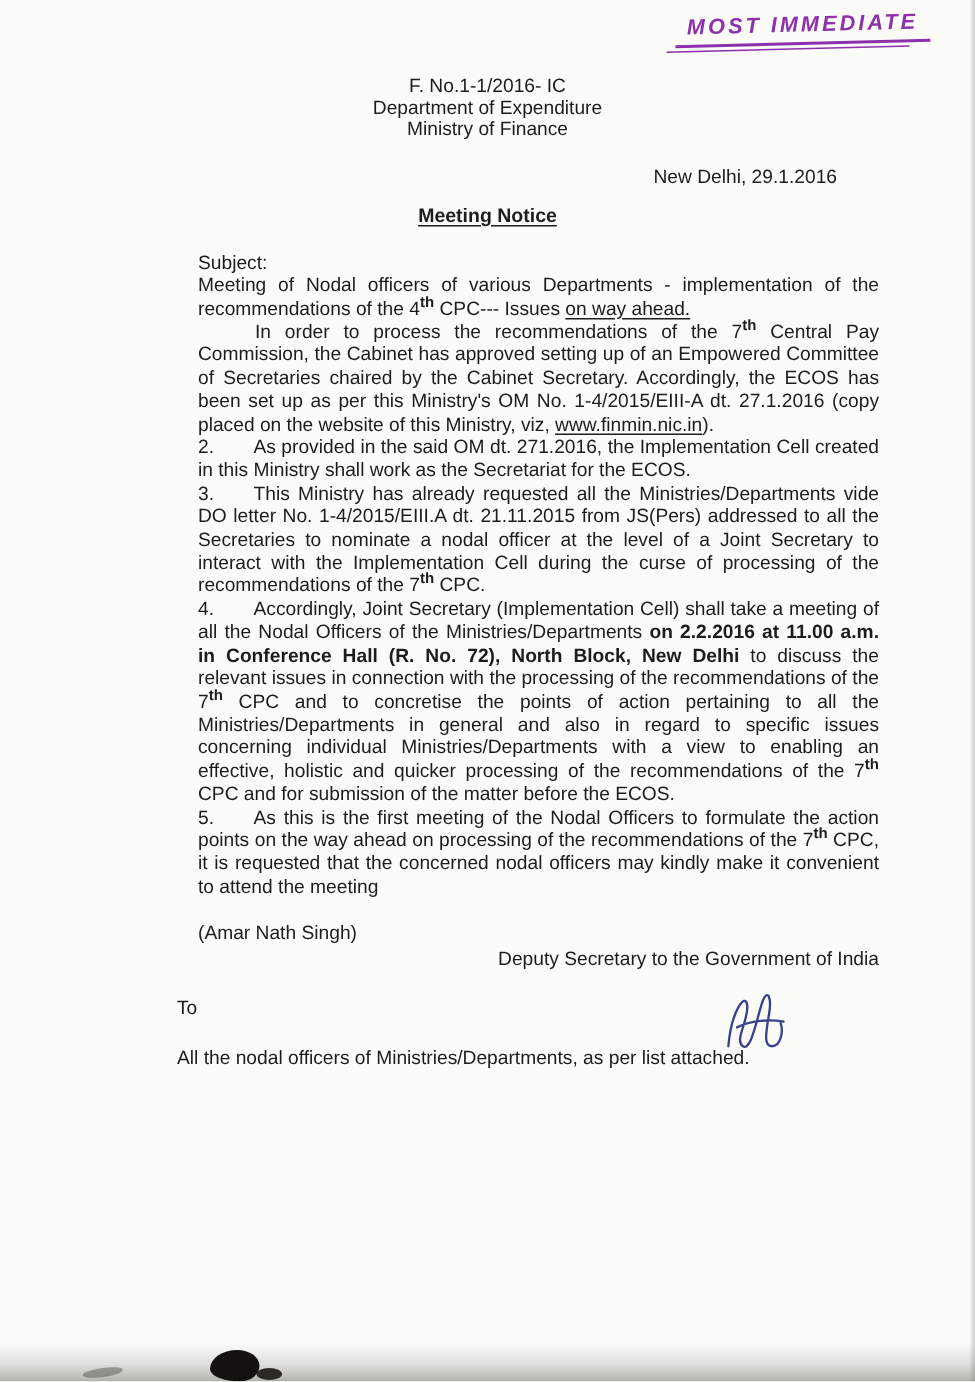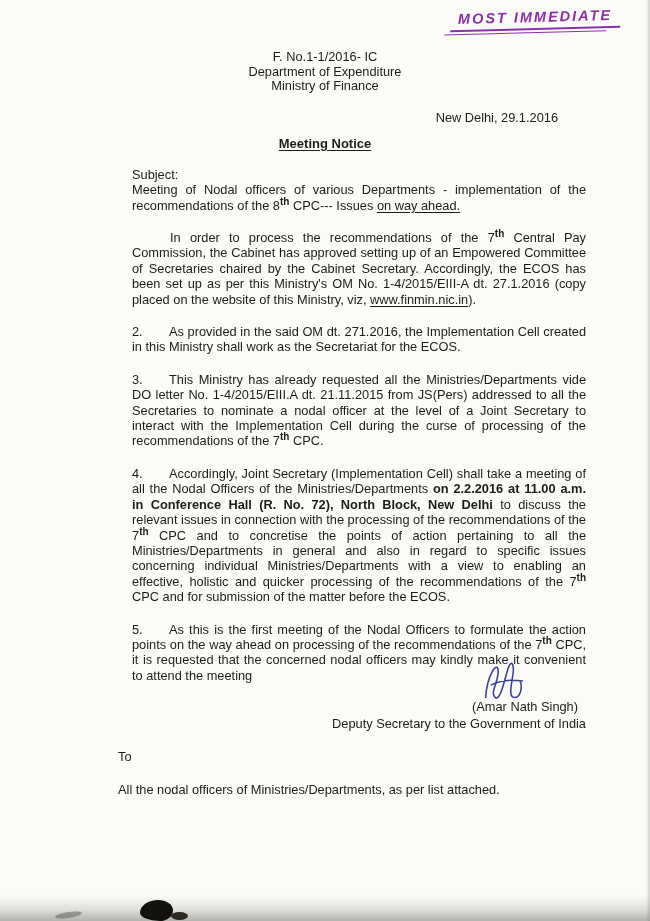--- a/index.html
+++ b/index.html
@@ -33,28 +33,28 @@
     text-align:center; margin-top:11px; font-weight:bold; font-size:13px;
   }
   .doc-title span { text-decoration:underline; text-underline-offset:2px; }
 
   .doc-body { margin:16px 64px 0 132px; line-height:15.4px; }
 
   .subject-row { display:flex;flex-direction:column; }
   .subject-label { width:75px; flex:none; }
   .subject-text { flex:1; text-align:justify; }
 
-  .para { text-align:justify; margin-top:17px; }
+  .para { text-align:justify; }
   .para.first { text-indent:38px; }
   .pnum { display:inline-block; width:37px; text-indent:0; }
 
   sup { font-size:10px; line-height:0; vertical-align:super;font-weight:bold; }
   u { text-underline-offset:2px; }
 
-  .sig-name { text-align:right; margin:16px 8px 0 0; }
+  .sig-name { margin:16px 8px 0 0; }
   .sig-desig { text-align:right; margin-top:1px; }
   .to-label { margin:18px 0 0 -14px; }
   .addressee { margin:18px 0 0 -14px; }
 
   .sig-scribble { position:absolute; right:116px; top:654px; }
 
   
   .scan-bottom {
     position:absolute; left:0; right:0; bottom:0; height:26px;
     background:linear-gradient(to bottom, rgba(0,0,0,0) 0%, rgba(125,125,118,0.22) 55%, rgba(92,92,85,0.45) 100%);
@@ -91,21 +91,21 @@
   </div>
 
   <div class="date-line">New Delhi, 29.1.2016</div>
 
   <div class="doc-title"><span>Meeting Notice</span></div>
 
   <div class="doc-body">
 
     <div class="subject-row">
       <div class="subject-label">Subject:</div>
-      <div class="subject-text"><span>Meeting of Nodal officers of various Departments - implementation of the recommendations of the 8</span><sup>th</sup><span> CPC--- Issues </span><u>on way ahead.</u></div>
+      <div class="subject-text"><span>Meeting of Nodal officers of various Departments - implementation of the recommendations of the 4</span><sup>th</sup><span> CPC--- Issues </span><u>on way ahead.</u></div>
     </div>
 
     <p class="para first"><span>In order to process the recommendations of the 7</span><sup>th</sup><span> Central Pay Commission, the Cabinet has approved setting up of an Empowered Committee of Secretaries chaired by the Cabinet Secretary. Accordingly, the ECOS has been set up as per this Ministry's OM No. 1-4/2015/EIII-A dt. 27.1.2016 (copy placed on the website of this Ministry, viz, </span><u>www.finmin.nic.in</u><span>).</span></p>
 
     <p class="para"><span class="pnum">2.</span><span>As provided in the said OM dt. 271.2016, the Implementation Cell created in this Ministry shall work as the Secretariat for the ECOS.</span></p>
 
     <p class="para"><span class="pnum">3.</span><span>This Ministry has already requested all the Ministries/Departments vide DO letter No. 1-4/2015/EIII.A dt. 21.11.2015 from JS(Pers) addressed to all the Secretaries to nominate a nodal officer at the level of a Joint Secretary to interact with the Implementation Cell during the curse of processing of the recommendations of the 7</span><sup>th</sup><span> CPC.</span></p>
 
     <p class="para"><span class="pnum">4.</span><span>Accordingly, Joint Secretary (Implementation Cell) shall take a meeting of all the Nodal Officers of the Ministries/Departments </span><b>on 2.2.2016 at 11.00 a.m. in Conference Hall (R. No. 72), North Block, New Delhi</b><span> to discuss the relevant issues in connection with the processing of the recommendations of the 7</span><sup>th</sup><span> CPC and to concretise the points of action pertaining to all the Ministries/Departments in general and also in regard to specific issues concerning individual Ministries/Departments with a view to enabling an effective, holistic and quicker processing of the recommendations of the 7</span><sup>th</sup><span> CPC and for submission of the matter before the ECOS.</span></p>
 

